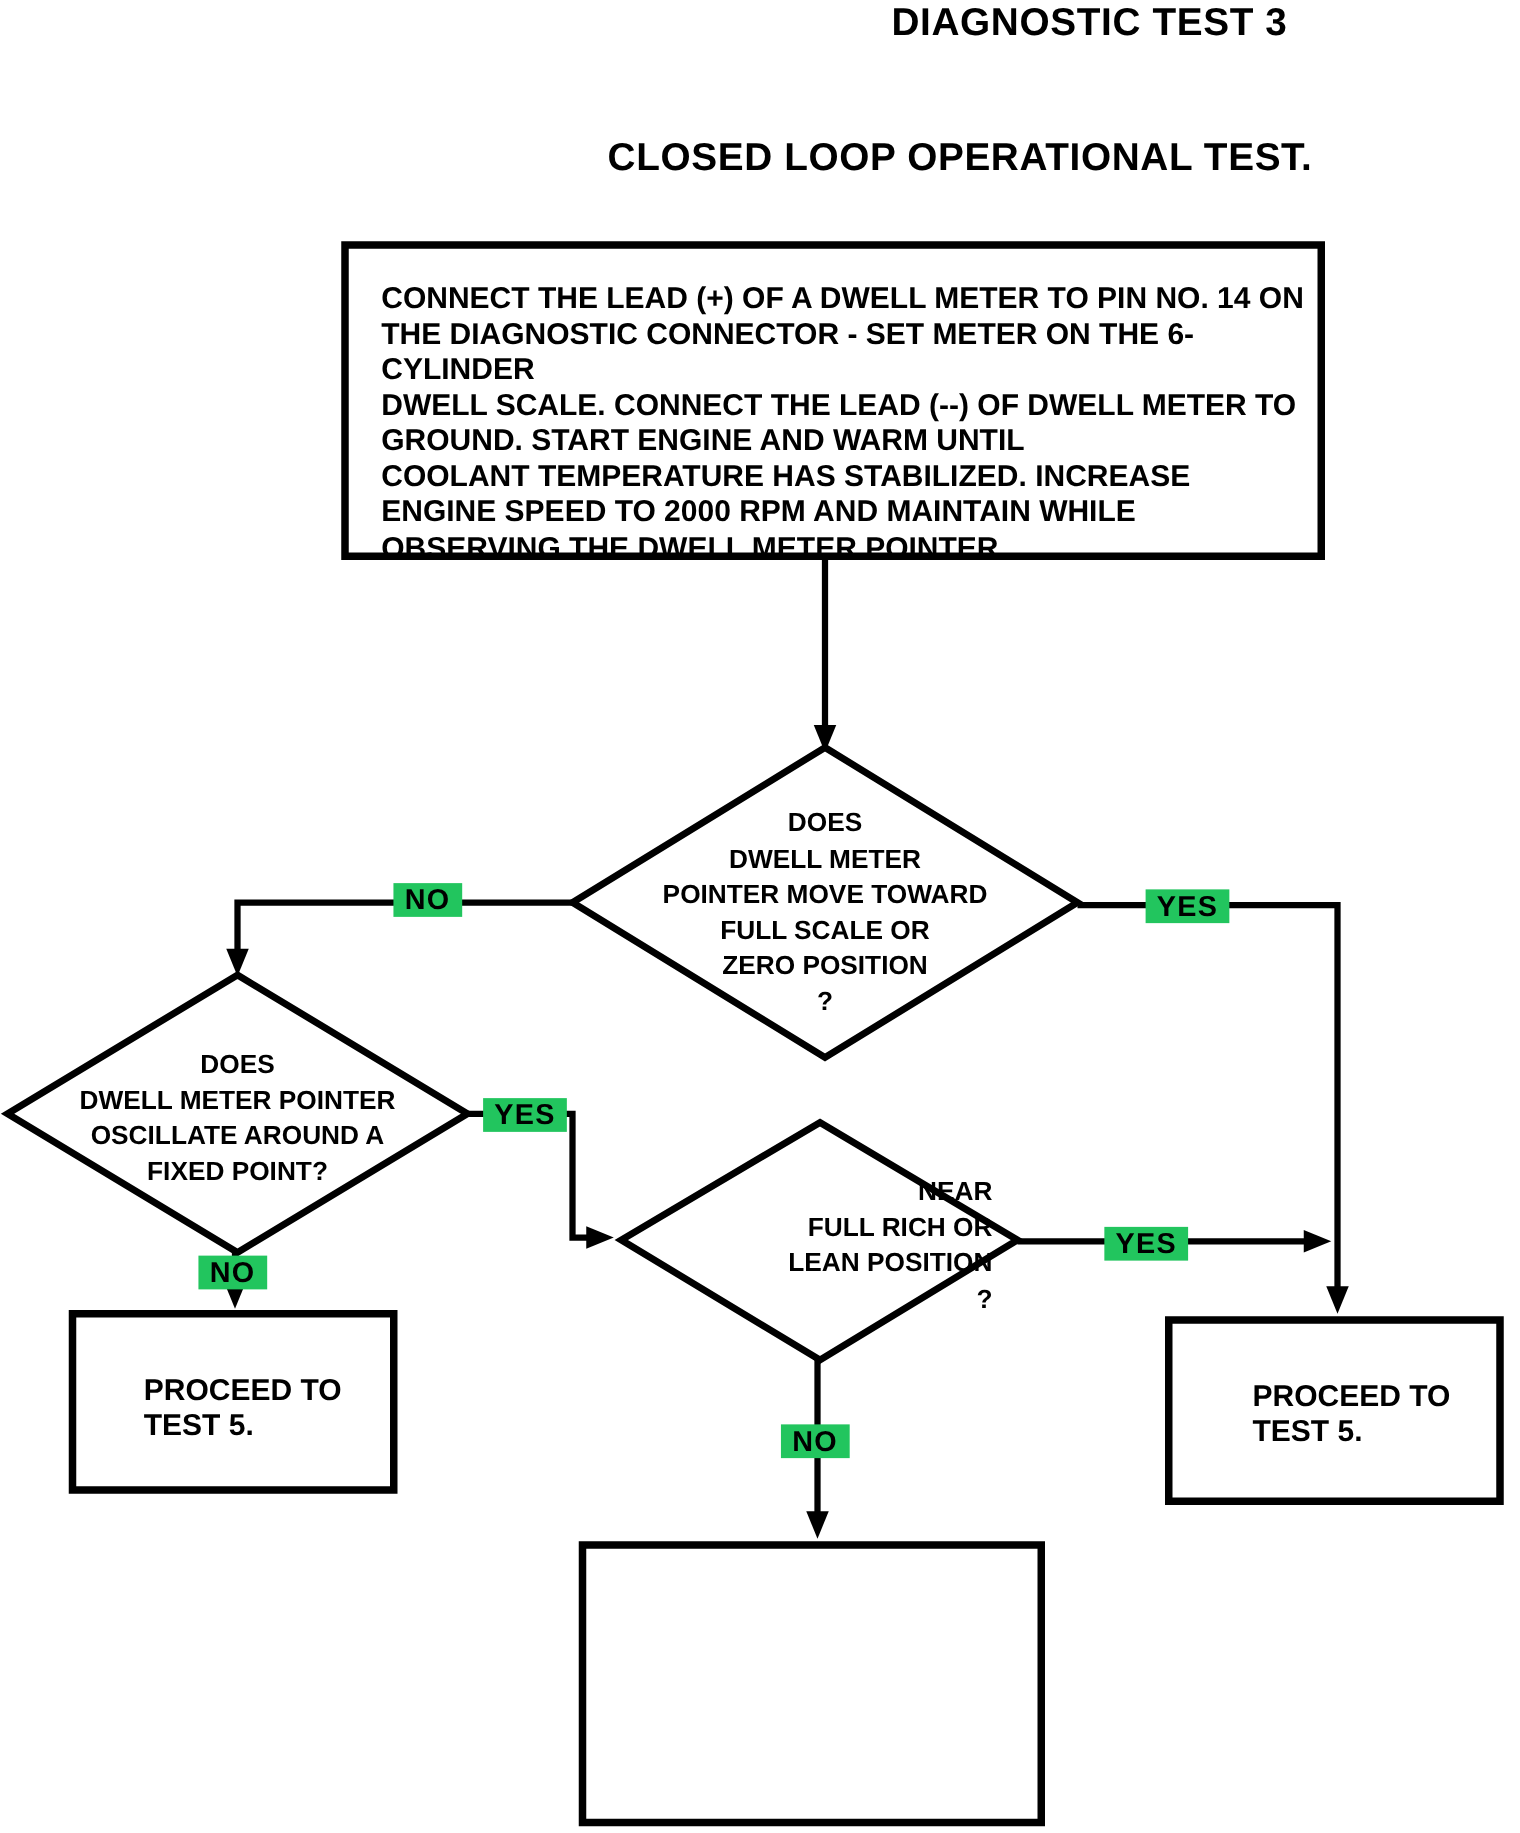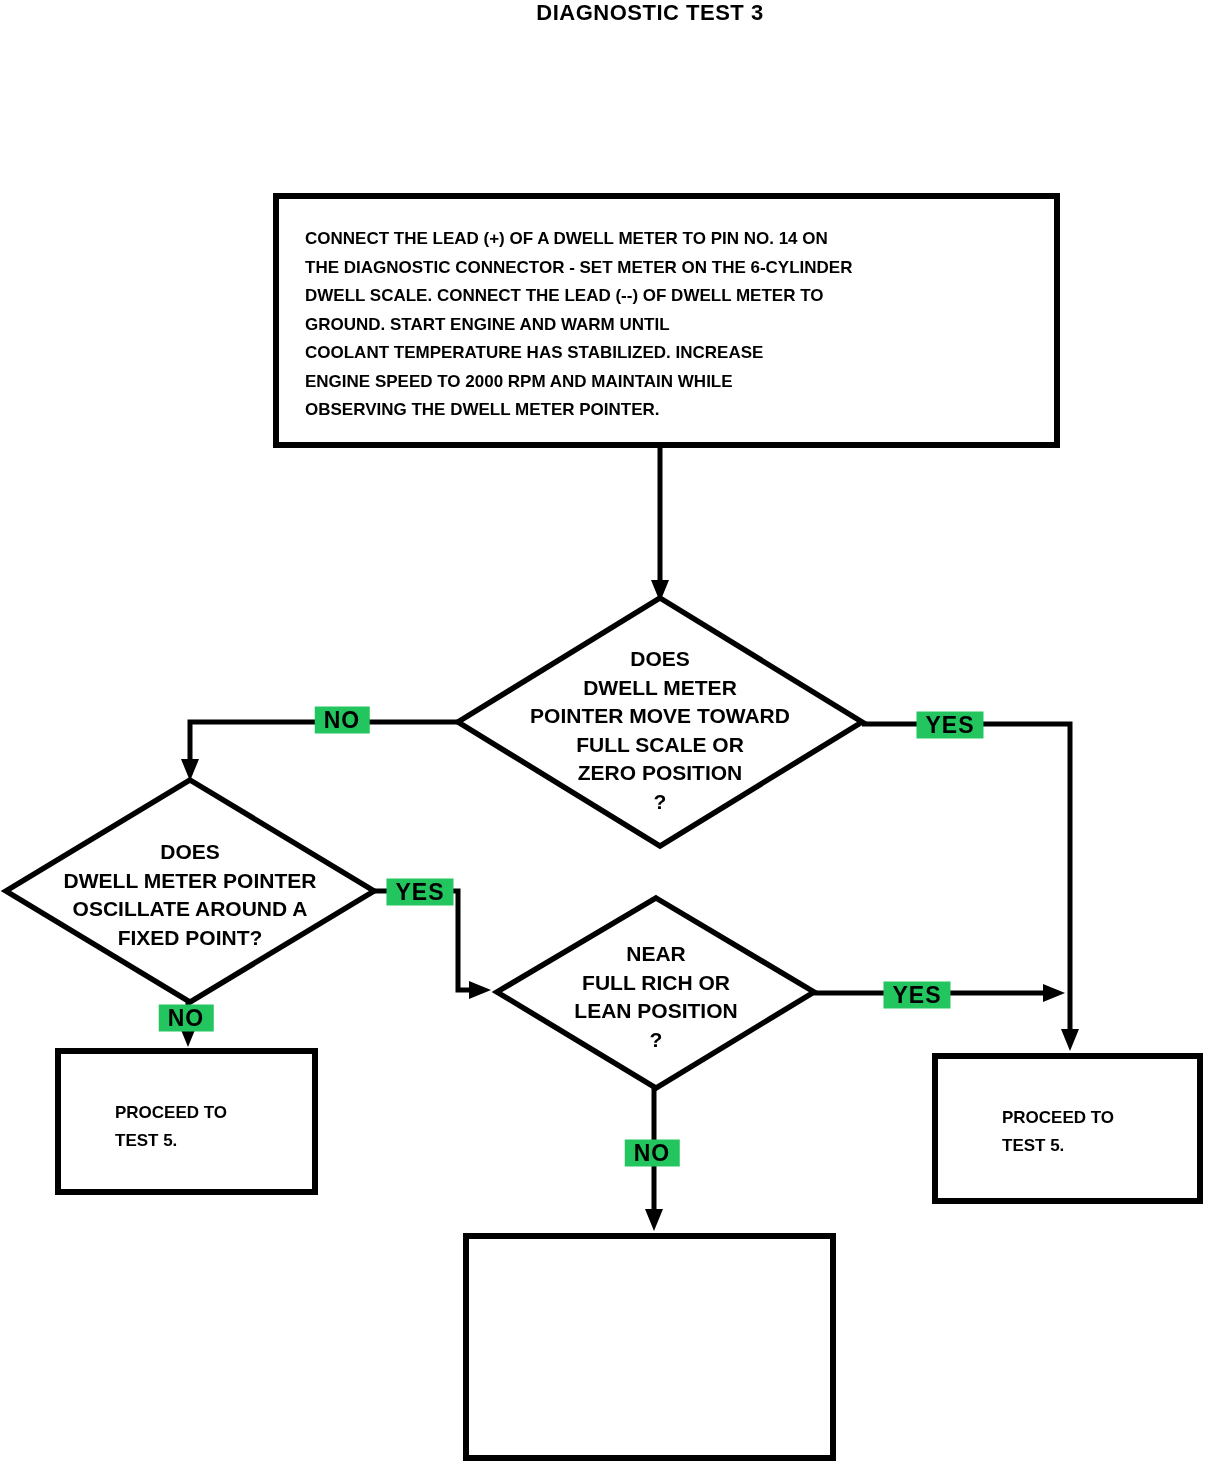--- a/index.html
+++ b/index.html
@@ -12,22 +12,22 @@
     width: 1216px;
     height: 1466px;
     background: #ffffff;
     font-family: "Liberation Sans", sans-serif;
     font-weight: 700;
     color: #000000;
     overflow: hidden;
   }
   .title {
     position: absolute;
-    text-align: center;
-    font-size: 22px;
+    text-align: right;
+    font-size: 31px;
     letter-spacing: 0.5px;
     white-space: pre-line;
   }
   .title-main { left: 270px; top: 0px;  width: 760px; }
   .title-sub  { left: 300px; top: 108px; width: 750px; }
 
   svg.connectors {
     position: absolute;
     left: 0; top: 0;
     width: 1216px;
@@ -44,27 +44,27 @@
   }
   .box-start   { left: 273px; top: 193px;  width: 787px; height: 255px; }
   .box-left    { left: 55px;  top: 1048px; width: 263px; height: 147px; }
   .box-right   { left: 932px; top: 1053px; width: 271px; height: 151px; }
   .box-bottom  { left: 463px; top: 1233px; width: 373px; height: 228px; }
 
   .node-text {
     position: absolute;
     white-space: pre-line;
     z-index: 3;
-    font-size: 17px;
+    font-size: 24px;
     line-height: 28.5px;
   }
   .txt-start  { left: 305px; top: 225px;  width: 740px; }
   .txt-d1     { left: 508px; top: 645px;  width: 304px; text-align: center; font-size: 21px; }
   .txt-d2     { left: 10px;  top: 838px;  width: 360px; text-align: center; font-size: 21px; }
-  .txt-d3     { left: 518px; top: 940px;  width: 276px; text-align: center; font-size: 21px; }
+  .txt-d3     { left: 518px; top: 940px;  width: 276px; text-align: right; font-size: 21px; }
   .txt-left   { left: 115px; top: 1099px; width: 190px; line-height: 27.5px; }
   .txt-right  { left: 1002px;top: 1104px; width: 190px; line-height: 27.5px; }
   .txt-bottom { left: 499px; top: 1270px; width: 320px; line-height: 30px; font-size: 20px; }
 
   .edge-label {
     position: absolute;
     transform: translate(-50%, -50%);
     background: #22c55e;
     padding: 0 9px;
     font-size: 23px;
@@ -77,20 +77,21 @@
   .lbl-d2-no  { left: 186px;  top: 1018px; }
   .lbl-d3-yes { left: 917px;  top: 995px; }
   .lbl-d3-no  { left: 652px;  top: 1153px; }
 </style>
 </head>
 <body>
 
 <div class="canvas">
 
   <div class="title title-main">DIAGNOSTIC TEST 3</div>
+  <div class="title title-sub">CLOSED LOOP OPERATIONAL TEST.</div>
 
   <svg class="connectors" viewBox="0 0 1216 1466" xmlns="http://www.w3.org/2000/svg" fill="none" stroke="#000000" stroke-width="5">
 
     <g>
       <path d="M660,448 L660,585"></path>
       <polygon points="660,602 651,580 669,580" fill="#000000" stroke="none"></polygon>
     </g>
 
     <g>
       <path d="M458,722 L190,722 L190,766"></path>

